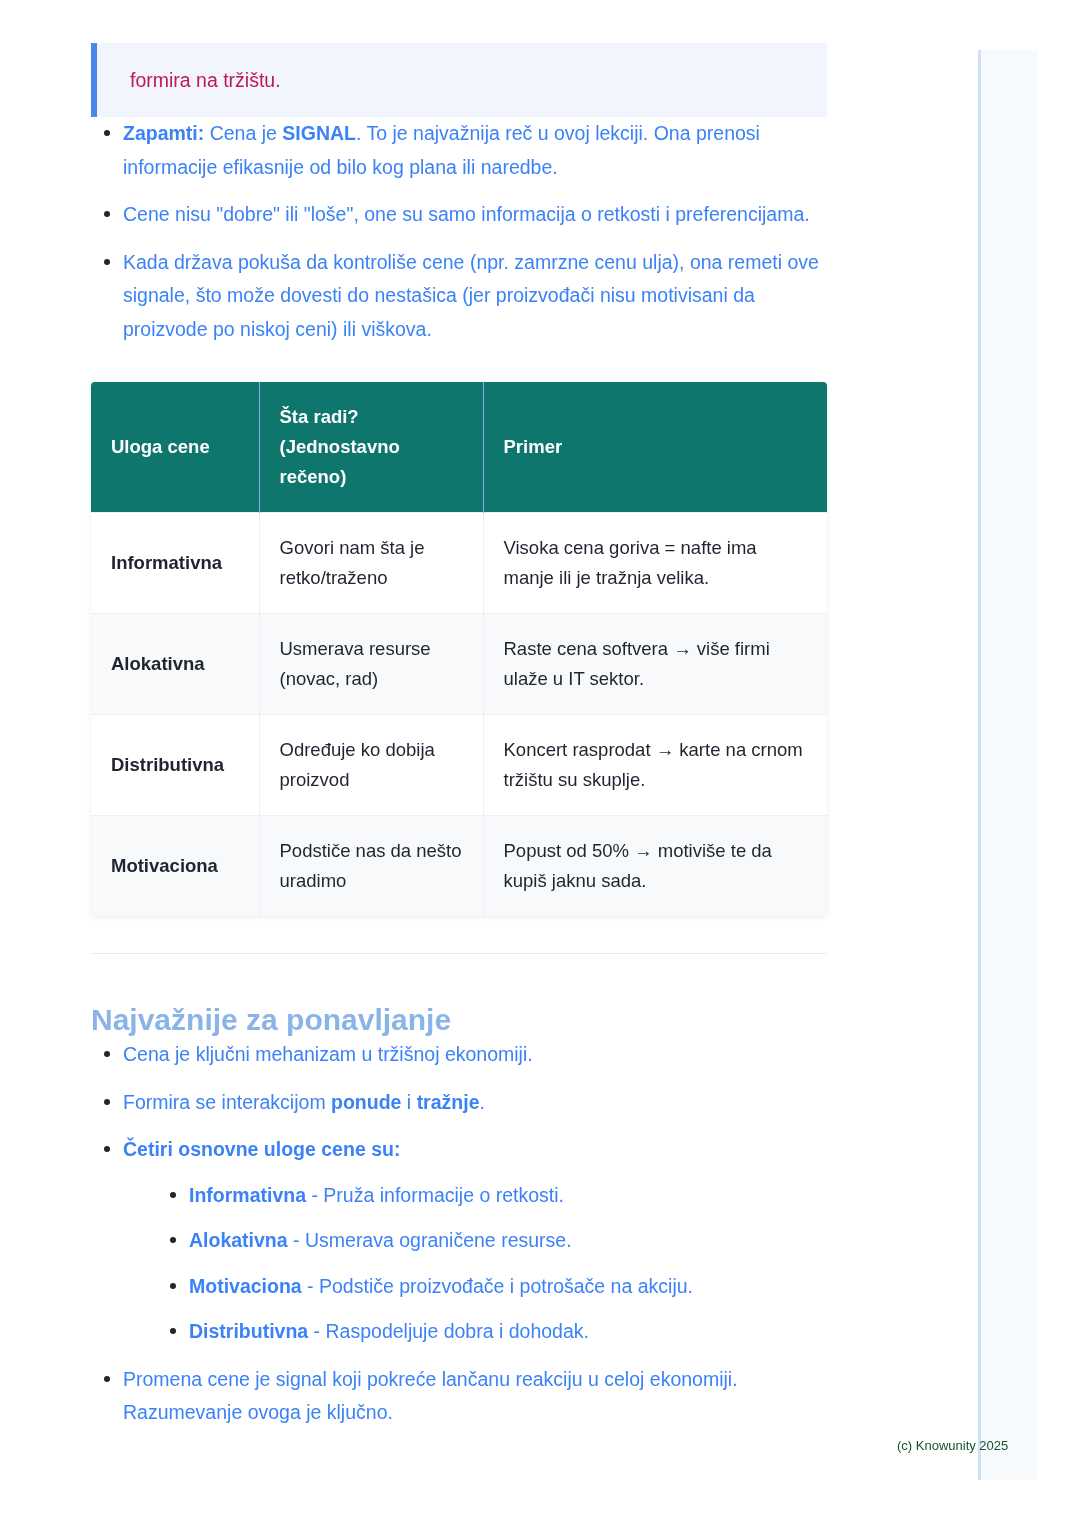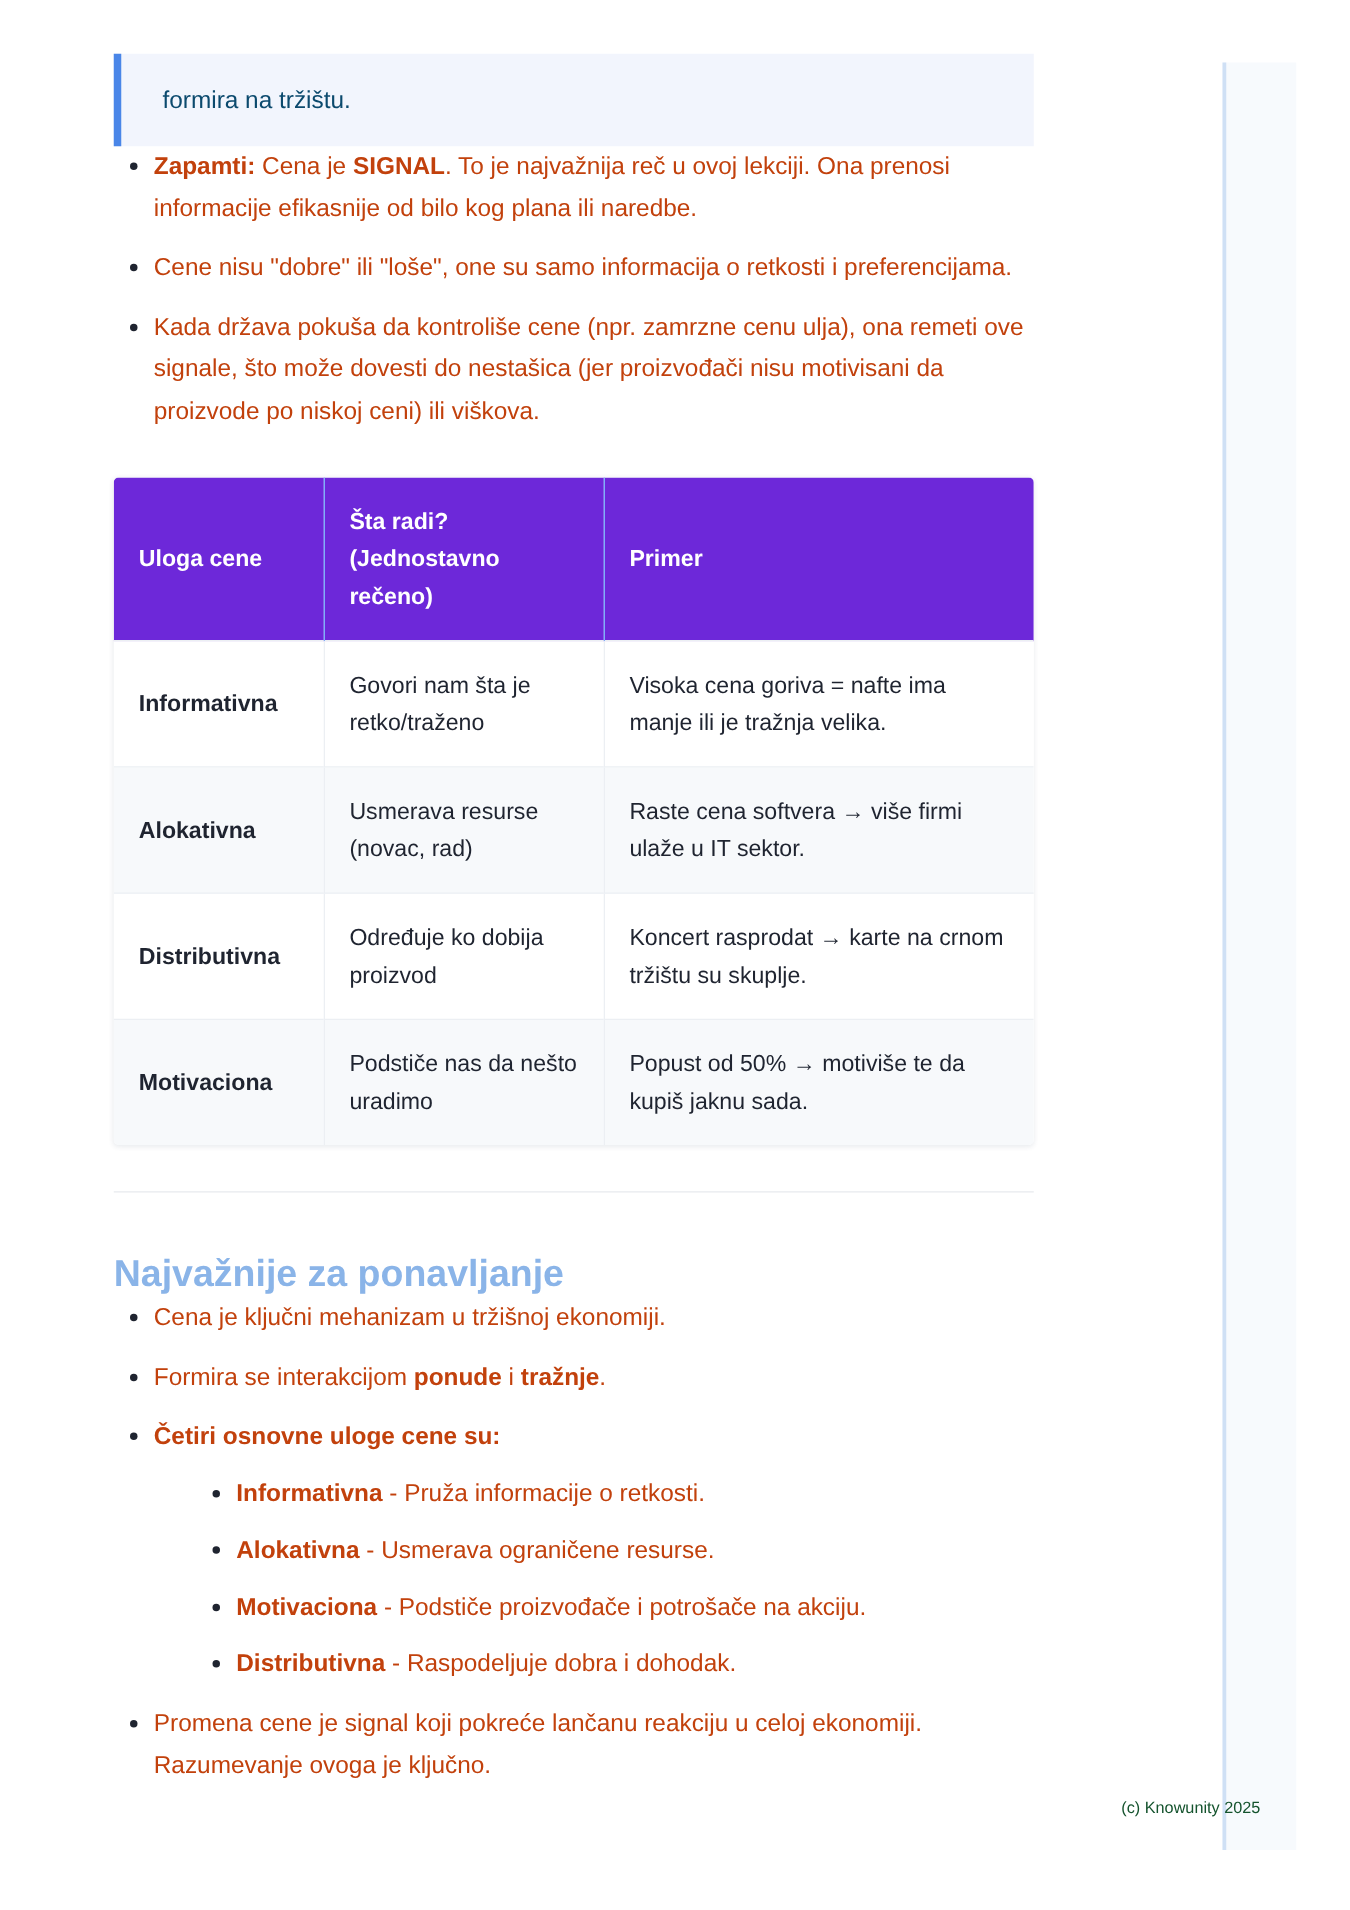--- a/index.html
+++ b/index.html
@@ -49,35 +49,35 @@
     margin-top: 43px;
     background: #f2f5fd;
     border-left: 6px solid #4a86e8;
     padding: 22px 0 22px 33px;
     box-sizing: border-box;
     width: 736px;
   }
   .blockquote-text {
     font-size: 19.5px;
     line-height: 1.55;
-    color: #0c4a6e;
+    color: #be185d;
   }
 
   
   ul.bullets {
     list-style: none;
     margin: 0;
     padding: 0;
   }
   ul.bullets > li {
     position: relative;
     padding-left: 32px;
     font-size: 19.5px;
     line-height: 1.72;
-    color: #c2410c;
+    color: #3b82f6;
     margin-bottom: 14px;
   }
   ul.bullets > li::before {
     content: "";
     position: absolute;
     left: 13px;
     top: 13px;
     width: 6px;
     height: 6px;
     border-radius: 50%;
@@ -101,21 +101,21 @@
     border-radius: 4px;
     overflow: hidden;
     box-shadow: 0 1px 4px rgba(40,60,90,0.10);
   }
   table.roles {
     border-collapse: collapse;
     width: 100%;
     table-layout: fixed;
   }
   table.roles thead th {
-    background: #6d28d9;
+    background: #0f766e;
     color: #ffffff;
     font-size: 18.5px;
     font-weight: bold;
     text-align: left;
     vertical-align: middle;
     padding: 20px 20px;
     line-height: 1.62;
     border-right: 1px solid #7db0f9;
   }
   table.roles thead th:last-child { border-right: none; }

